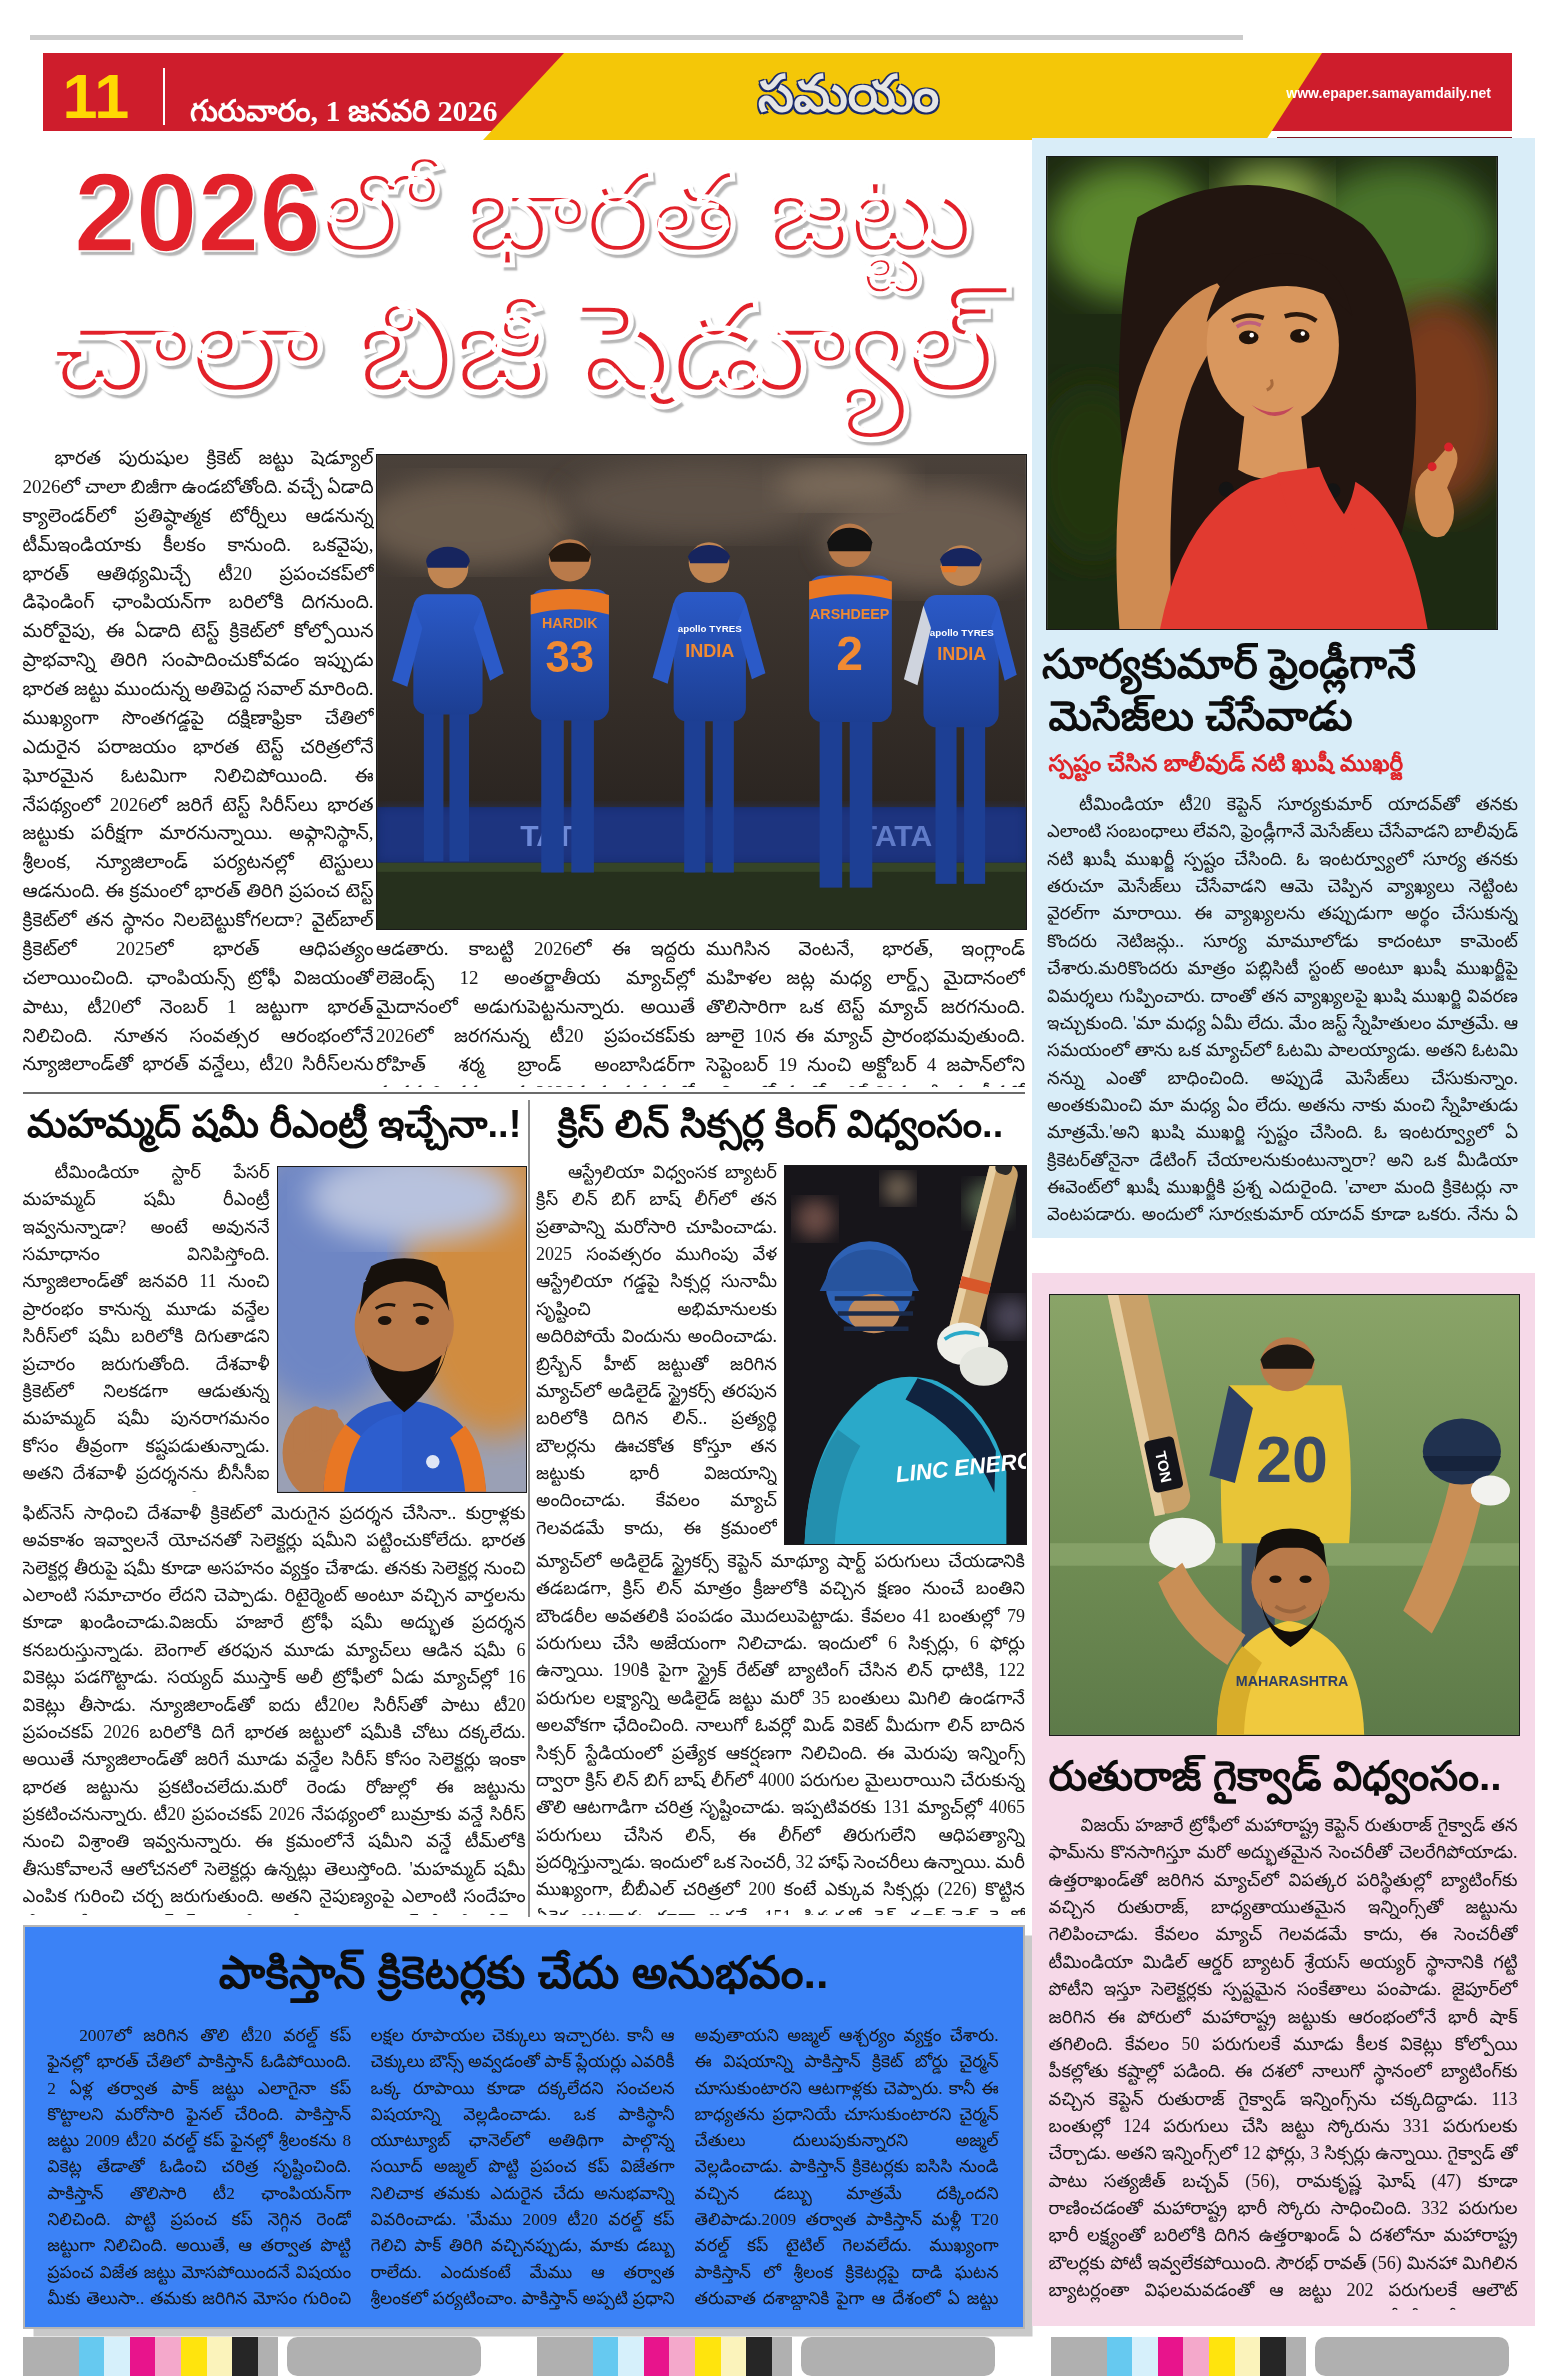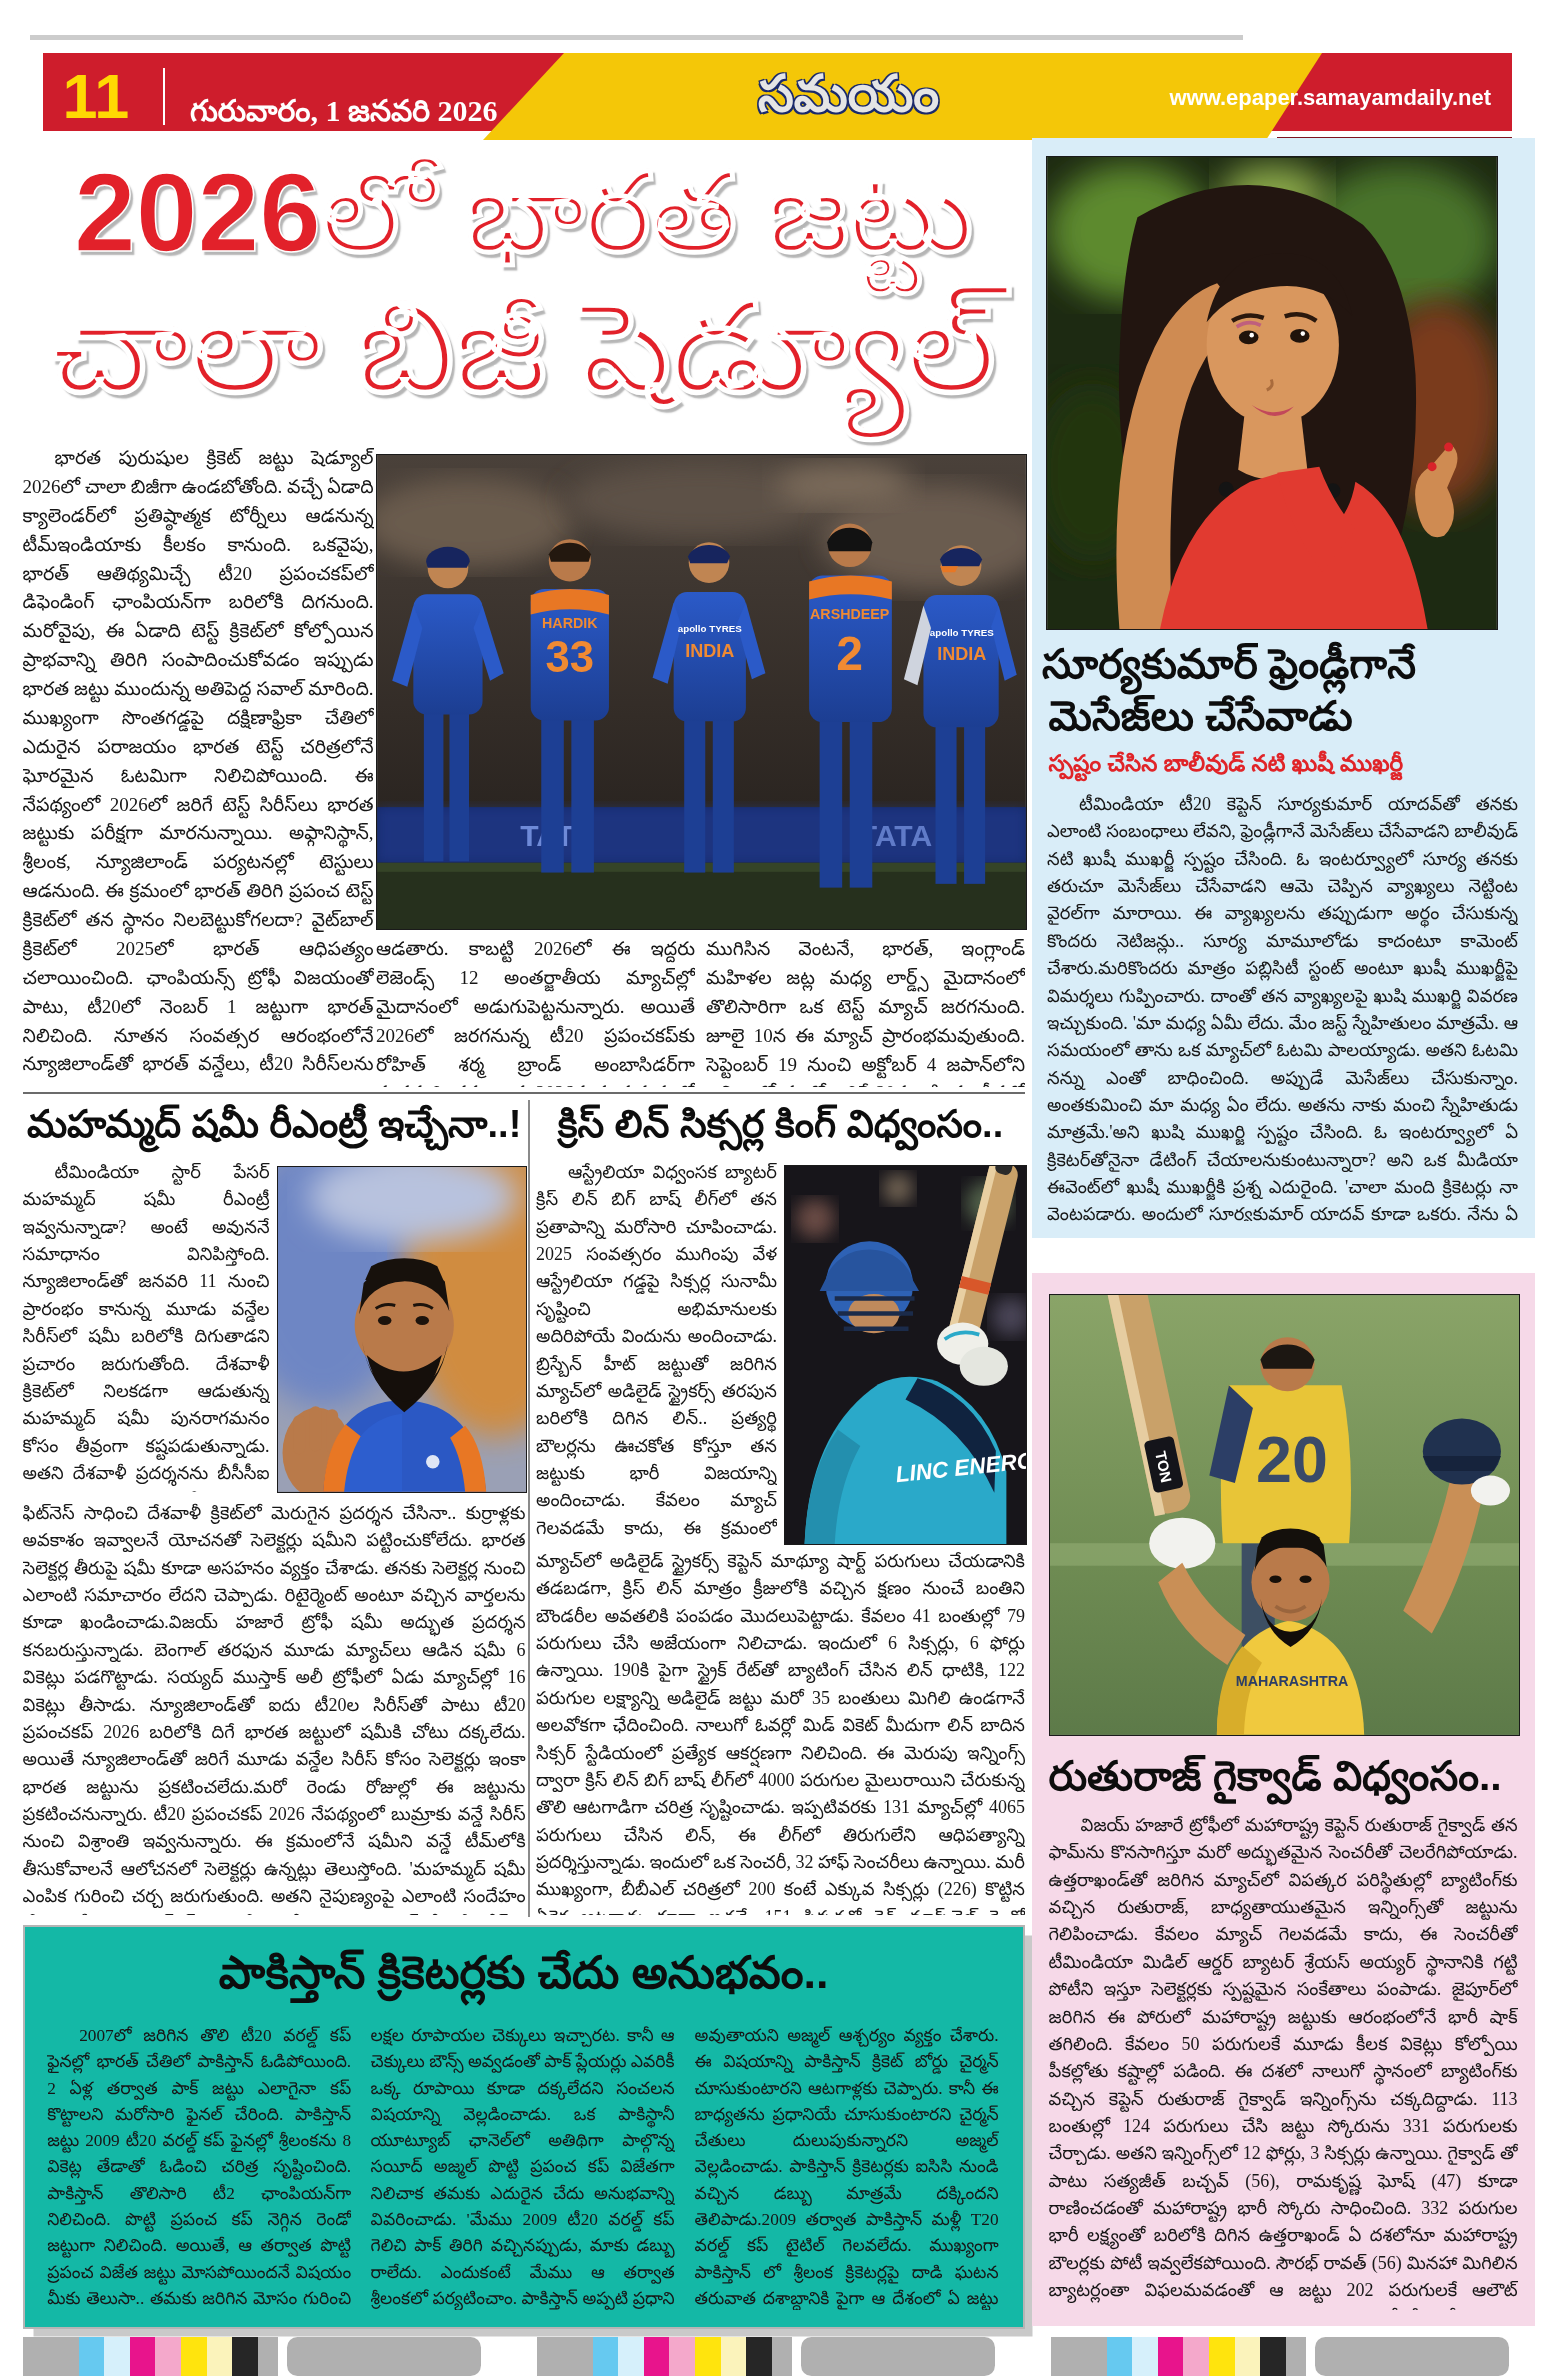--- a/index.html
+++ b/index.html
@@ -31,21 +31,21 @@
 
   <div class="abs" style="left:30px;top:35px;width:1213px;height:5.3px;background:#cccccc;"></div>
 
   <div id="header-bar" class="abs" style="left:43px;top:53px;width:1469px;height:78px;">
     <div id="yellow-band" class="abs" style="left:440px;top:0;width:839px;height:87px;"></div>
     <div class="abs" style="left:1234px;top:84px;width:235px;height:3.8px;background:#7e1420;"></div>
     <div id="page-number" class="abs" style="left:19.6px;top:6px;font-size:63px;line-height:75px;">11</div>
     <div class="abs" style="left:120px;top:15px;width:2.3px;height:57px;background:#ffffff;"></div>
     <div id="edition-date" class="abs" style="left:147px;top:41px;font-size:30px;font-family:Liberation Serif, serif;">గురువారం, 1 జనవరి 2026</div>
     <div id="masthead" class="abs" style="left:640px;top:10.5px;width:331px;text-align:center;font-size:51px;">సమయం</div>
-    <div id="site-url" class="abs" style="right:21px;top:32px;font-size:22px;">www.epaper.samayamdaily.net</div>
+    <div id="site-url" class="abs" style="right:21px;top:32px;font-size:14px;">www.epaper.samayamdaily.net</div>
   </div>
 
   <div class="abs mainline" style="left:22.6px;top:149px;width:1002px;font-size:111px;">2026లో భారత జట్టు</div>
   <div class="abs mainline" style="left:22.6px;top:275px;width:1002px;font-size:126px;">చాలా బిజీ షెడ్యూల్</div>
 
   <div class="abs bodytext indent boxed" style="left:22.6px;top:444px;width:351px;height:638px;font-size:19px;">భారత పురుషుల క్రికెట్ జట్టు షెడ్యూల్ 2026లో చాలా బిజీగా ఉండబోతోంది. వచ్చే ఏడాది క్యాలెండర్‌లో ప్రతిష్ఠాత్మక టోర్నీలు ఆడనున్న టీమ్ఇండియాకు కీలకం కానుంది. ఒకవైపు, భారత్ ఆతిథ్యమిచ్చే టీ20 ప్రపంచకప్‌లో డిఫెండింగ్ ఛాంపియన్‌గా బరిలోకి దిగనుంది. మరోవైపు, ఈ ఏడాది టెస్ట్ క్రికెట్‌లో కోల్పోయిన ప్రాభవాన్ని తిరిగి సంపాదించుకోవడం ఇప్పుడు భారత జట్టు ముందున్న అతిపెద్ద సవాల్ మారింది. ముఖ్యంగా సొంతగడ్డపై దక్షిణాఫ్రికా చేతిలో ఎదురైన పరాజయం భారత టెస్ట్ చరిత్రలోనే ఘోరమైన ఓటమిగా నిలిచిపోయింది. ఈ నేపథ్యంలో 2026లో జరిగే టెస్ట్ సిరీస్‌లు భారత జట్టుకు పరీక్షగా మారనున్నాయి. అఫ్గానిస్థాన్, శ్రీలంక, న్యూజిలాండ్ పర్యటనల్లో టెస్టులు ఆడనుంది. ఈ క్రమంలో భారత్ తిరిగి ప్రపంచ టెస్ట్ క్రికెట్‌లో తన స్థానం నిలబెట్టుకోగలదా? వైట్‌బాల్ క్రికెట్‌లో 2025లో భారత్ ఆధిపత్యం చలాయించింది. ఛాంపియన్స్ ట్రోఫీ విజయంతో పాటు, టీ20లో నెంబర్ 1 జట్టుగా భారత్ నిలిచింది. నూతన సంవత్సర ఆరంభంలోనే న్యూజిలాండ్‌తో భారత్ వన్డేలు, టీ20 సిరీస్‌లను ఆడనుంది. ఈ పర్యటనలో మొత్తం 3 వన్డేలు, 5 టీ20లు జరుగుతాయి.భారత్, శ్రీలంక సంయుక్త ఆతిథ్యమిస్తున్న టీ20 ప్రపంచకప్ ఫిబ్రవరి 7 నుంచి మార్చి 8 వరకు జరుగుతుంది. గ్రూప్-ఎలో ఉన్న భారత్ తన లీగ్ మ్యాచ్‌లను కింది తేదీల్లో ఆడనుంది.వచ్చే ఏడాది టీమ్ ఇండియా దాదాపు 5 టెస్టులు, 18 వన్డేలు, 20 పైగా టీ20లు (ఆసియా క్రీడలు, వరల్డ్ కప్‌తో కలిపి) ఆడనుంది. రోహిత్ శర్మ, విరాట్ కోహ్లీ జనవరి 11 నుంచి న్యూజిలాండ్‌తో జరిగే వన్డే సిరీస్‌లో ఆడనున్నారు. వీరిద్దరు టీ20, టెస్టులకు రిటైర్మెంట్ ప్రకటించినందున వన్డేల్లోనే</div>
 
   <div class="abs photoframe" style="left:376px;top:454px;width:649px;height:474px;">
     <svg width="649" height="474" viewBox="0 0 862 630">
       <defs>
@@ -215,21 +215,21 @@
       <line x1="78" y1="216" x2="164" y2="216" stroke="#1b2b4a" stroke-width="6"></line>
 
       <path d="M26 502 q6 -150 98 -212 q34 -18 78 -4 q70 34 92 120 l0 96 Z" fill="#2aa9c9"></path>
       <path d="M176 282 q70 20 104 96 l-2 56 q-40 -88 -118 -124 Z" fill="#10233f"></path>
       <path d="M26 502 q4 -96 44 -152 l30 22 q-30 54 -34 130 Z" fill="#238fae"></path>
       <text x="148" y="420" font-family="Liberation Sans, sans-serif" font-size="30" font-weight="bold" font-style="italic" fill="#ffffff" transform="rotate(-6 148 420)">LINC ENERGY</text>
     </svg>
   </div>
   <div class="abs bodytext boxed" style="left:536px;top:1548px;width:489px;height:367px;font-size:18px;">మ్యాచ్‌లో అడిలైడ్ స్ట్రైకర్స్ కెప్టెన్ మాథ్యూ షార్ట్ పరుగులు చేయడానికి తడబడగా, క్రిస్ లిన్ మాత్రం క్రీజులోకి వచ్చిన క్షణం నుంచే బంతిని బౌండరీల అవతలికి పంపడం మొదలుపెట్టాడు. కేవలం 41 బంతుల్లో 79 పరుగులు చేసి అజేయంగా నిలిచాడు. ఇందులో 6 సిక్సర్లు, 6 ఫోర్లు ఉన్నాయి. 190కి పైగా స్ట్రైక్ రేట్‌తో బ్యాటింగ్ చేసిన లిన్ ధాటికి, 122 పరుగుల లక్ష్యాన్ని అడిలైడ్ జట్టు మరో 35 బంతులు మిగిలి ఉండగానే అలవోకగా ఛేదించింది. నాలుగో ఓవర్లో మిడ్ వికెట్ మీదుగా లిన్ బాదిన సిక్సర్ స్టేడియంలో ప్రత్యేక ఆకర్షణగా నిలిచింది. ఈ మెరుపు ఇన్నింగ్స్ ద్వారా క్రిస్ లిన్ బిగ్ బాష్ లీగ్‌లో 4000 పరుగుల మైలురాయిని చేరుకున్న తొలి ఆటగాడిగా చరిత్ర సృష్టించాడు. ఇప్పటివరకు 131 మ్యాచ్‌ల్లో 4065 పరుగులు చేసిన లిన్, ఈ లీగ్‌లో తిరుగులేని ఆధిపత్యాన్ని ప్రదర్శిస్తున్నాడు. ఇందులో ఒక సెంచరీ, 32 హాఫ్ సెంచరీలు ఉన్నాయి. మరీ ముఖ్యంగా, బీబీఎల్ చరిత్రలో 200 కంటే ఎక్కువ సిక్సర్లు (226) కొట్టిన ఏకైక ఆటగాడు కూడా ఇతనే. 151 సిక్సర్లతో గ్లెన్ మాక్స్‌వెల్ రెండో స్థానంలో ఉన్నాడంటే, లిన్ రేంజ్ ఏంటో అర్థం చేసుకోవచ్చు. లిన్ గతంలో ఐపీఎల్‌లో కూడా 42 మ్యాచ్‌ల్లో 1329 పరుగులు చేసి సత్తా చాటాడు. లీగ్ క్రికెట్‌లో ఇంతటి ఘనమైన రికార్డు ఉన్నప్పటికీ, క్రిస్ లిన్ అంతర్జాతీయ క్రికెట్‌లో మాత్రం ఆ స్థాయిలో రాణించలేకపోయాడు. ఆస్ట్రేలియా తరపున 18 టీ20లు ఆడి కేవలం 291 పరుగులు మాత్రమే చేశాడు. ఇందులో ఒక్క హాఫ్ సెంచరీ కూడా లేకపోవడం గమనార్హం. అలాగే 4 వన్డేల్లో 75 పరుగులు చేశాడు. గాయాలు, నిలకడలేమి కారణంగా జాతీయ జట్టులో ఎక్కువ కాలం ఉండలేకపోయినప్పటికీ, టీ20 ఫ్రాంచైజీ లీగ్స్‌లో మాత్రం లిన్ ఇప్పటికీ మోస్ట్ వాంటెడ్ బ్యాటర్ గానే కొనసాగుతున్నాడు.</div>
 
-  <div class="abs" style="left:22.6px;top:1925px;width:1002px;height:404px;background:#14b8a6;border:2.3px solid #b5b5b5;box-shadow:9px 9px 0 -1.5px #c9c9c9;box-sizing:border-box;">
+  <div class="abs" style="left:22.6px;top:1925px;width:1002px;height:404px;background:#3b82f6;border:2.3px solid #b5b5b5;box-shadow:9px 9px 0 -1.5px #c9c9c9;box-sizing:border-box;">
     <div class="headline-sub" style="margin-top:19.6px;font-size:45px;">పాకిస్తాన్ క్రికెటర్లకు చేదు అనుభవం..</div>
     <div class="abs bodytext indent boxed" style="left:22.6px;top:96px;width:304px;height:287px;font-size:17.3px;">2007లో జరిగిన తొలి టీ20 వరల్డ్ కప్ ఫైనల్లో భారత్ చేతిలో పాకిస్తాన్ ఓడిపోయింది. 2 ఏళ్ల తర్వాత పాక్ జట్టు ఎలాగైనా కప్ కొట్టాలని మరోసారి ఫైనల్ చేరింది. పాకిస్తాన్ జట్టు 2009 టీ20 వరల్డ్ కప్ ఫైనల్లో శ్రీలంకను 8 వికెట్ల తేడాతో ఓడించి చరిత్ర సృష్టించింది. పాకిస్తాన్ తొలిసారి టీ2 ఛాంపియన్‌గా నిలిచింది. పొట్టి ప్రపంచ కప్ నెగ్గిన రెండో జట్టుగా నిలిచింది. అయితే, ఆ తర్వాత పొట్టి ప్రపంచ విజేత జట్టు మోసపోయిందనే విషయం మీకు తెలుసా.. తమకు జరిగిన మోసం గురించి పాక్ మాజీ క్రికెటర్ సయాద్ అజ్మల్ తాజాగా వెల్లడించారు. సయీద్ అజ్మల్ ఒక మీడియా సమావేశంలో మాట్లాడుతూ, 2009 వరల్డ్ కప్ గెలిచిన తర్వాత పాకిస్తాన్ అప్పటి ప్రధాని విజేత పాకిస్తాన్ జట్టులోని ప్రతి ఆటగాడికి 25</div>
     <div class="abs bodytext boxed" style="left:346px;top:96px;width:304px;height:287px;font-size:17.3px;">లక్షల రూపాయల చెక్కులు ఇచ్చారట. కానీ ఆ చెక్కులు బౌన్స్ అవ్వడంతో పాక్ ప్లేయర్లు ఎవరికీ ఒక్క రూపాయి కూడా దక్కలేదని సంచలన విషయాన్ని వెల్లడించాడు. ఒక పాకిస్థానీ యూట్యూబ్ ఛానెల్‌లో అతిథిగా పాల్గొన్న సయీద్ అజ్మల్ పొట్టి ప్రపంచ కప్ విజేతగా నిలిచాక తమకు ఎదురైన చేదు అనుభవాన్ని వివరించాడు. 'మేము 2009 టీ20 వరల్డ్ కప్ గెలిచి పాక్ తిరిగి వచ్చినప్పుడు, మాకు డబ్బు రాలేదు. ఎందుకంటే మేము ఆ తర్వాత శ్రీలంకలో పర్యటించాం. పాకిస్తాన్ అప్పటి ప్రధాని మమ్మల్ని ఆహ్వానించి, ప్రతి ఆటగాడికి 25 లక్షల రూపాయల చెక్కులు ఇచ్చారు. ఆ రోజుల్లో అది చాలా పెద్ద మొత్తం అని అంతా సంతోషించాము. కానీ ఆ చెక్కులు బౌన్స్ అయ్యాయి' అని అజ్మల్ తెలిపాడు. పాకిస్తాన్ ప్రభుత్వం ఇచ్చిన చెక్కులు కూడా బౌన్స్</div>
     <div class="abs bodytext boxed" style="left:670px;top:96px;width:304px;height:287px;font-size:17.3px;">అవుతాయని అజ్మల్ ఆశ్చర్యం వ్యక్తం చేశారు. ఈ విషయాన్ని పాకిస్తాన్ క్రికెట్ బోర్డు చైర్మన్ చూసుకుంటారని ఆటగాళ్లకు చెప్పారు. కానీ ఈ బాధ్యతను ప్రధానియే చూసుకుంటారని చైర్మన్ చేతులు దులుపుకున్నారని అజ్మల్ వెల్లడించాడు. పాకిస్తాన్ క్రికెటర్లకు ఐసిసి నుండి వచ్చిన డబ్బు మాత్రమే దక్కిందని తెలిపాడు.2009 తర్వాత పాకిస్తాన్ మళ్లీ T20 వరల్డ్ కప్ టైటిల్ గెలవలేదు. ముఖ్యంగా పాకిస్తాన్ లో శ్రీలంక క్రికెటర్లపై దాడి ఘటన తరువాత దశాబ్దానికి పైగా ఆ దేశంలో ఏ జట్టు పర్యటించలేదు. దాంతో పాక్ క్రికెట్ పూర్వ వైభవం కోల్పోయింది. అయితే, 2022లో ఫైనల్ చేరుకుంది. 2022 ఫైనల్లో ఇంగ్లాండ్ చేతిలో పాక్ 5 వికెట్ల తేడాతో ఓటమిపాలైంది.</div>
   </div>
 
   <div class="abs" style="left:1032px;top:138px;width:503px;height:1100px;background:#d9edf8;">
     <div class="abs photoframe" style="left:13.5px;top:18px;width:450px;height:472px;">
       <svg width="450" height="472" viewBox="0 0 598 628">
         <defs>

